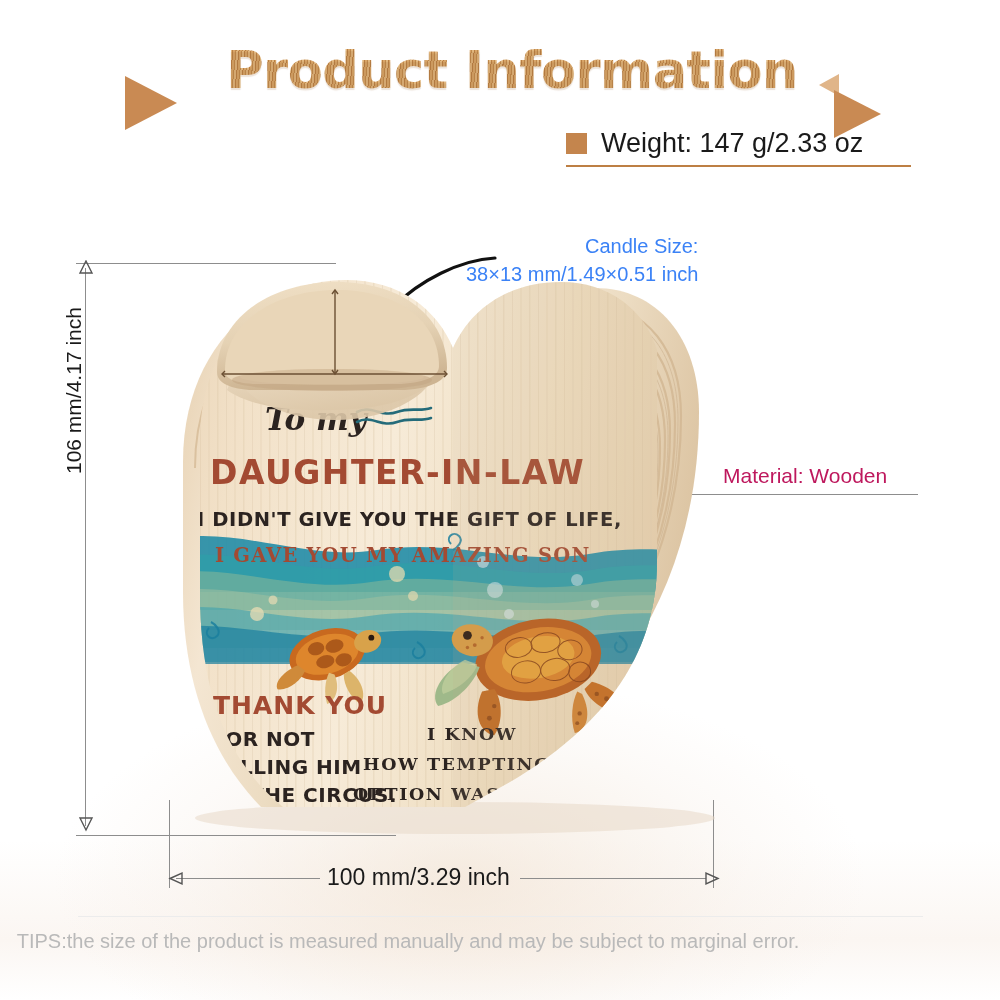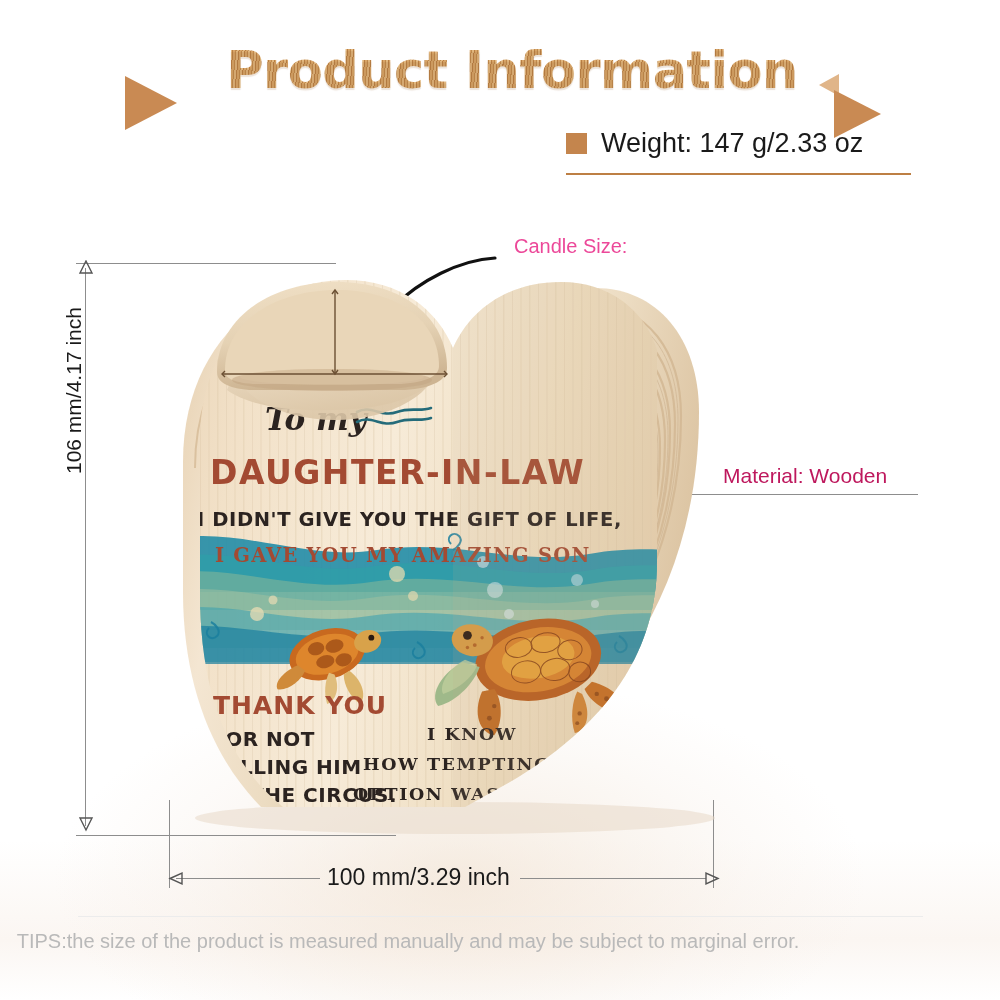--- a/index.html
+++ b/index.html
@@ -78,42 +78,42 @@
     border-right: 20px solid #e0b589;
   }
 
   
   .weight-row {
     position: absolute;
     left: 566px; top: 128px;
     display: flex;
     align-items: center;
     gap: 14px;
-    padding-bottom: 14px;
+    padding-bottom: 6px;
     border-bottom: 2.5px solid #bd7f44;
     width: 345px;
   }
   .weight-bullet {
     width: 21px; height: 21px;
     background: #c4854d;
     flex: none;
   }
   .weight-label {
     font-family: "Liberation Sans", sans-serif;
     font-size: 27px;
     color: #1a1a1a;
     white-space: nowrap;
   }
 
   
   .ann-candle {
     position: absolute;
     left: 466px; top: 232px;
     font-size: 20px;
-    color: #ec4899;
+    color: #3b82f6;
     line-height: 28px;
     white-space: nowrap;
     text-align: right;
   }
   .ann-candle .l1 { padding-left: 48px; }
   .ann-material {
     position: absolute;
     left: 723px; top: 464px;
     font-size: 21px;
     color: #be185d;
@@ -186,20 +186,21 @@
   <div class="arrow-tri arrow-right-big"></div>
 </div>
 
 <div class="weight-row">
   <div class="weight-bullet"></div>
   <div class="weight-label">Weight: 147 g/2.33 oz</div>
 </div>
 
 <div class="ann-candle">
   <div class="l1">Candle Size:</div>
+  <div>38×13 mm/1.49×0.51 inch</div>
 </div>
 
 <svg style="position:absolute;left:350px;top:250px;width:150px;height:80px;">
   <path d="M145,8 C110,10 70,30 42,58" stroke="#111" stroke-width="3.2" fill="none" stroke-linecap="round"></path>
   <path d="M38,62 L56,54 L47,44 Z" fill="#111"></path>
 </svg>
 
 <div class="ann-material">Material: Wooden</div>
 <div class="guide guide-h" style="left:605px;top:494px;width:313px;"></div>
 

